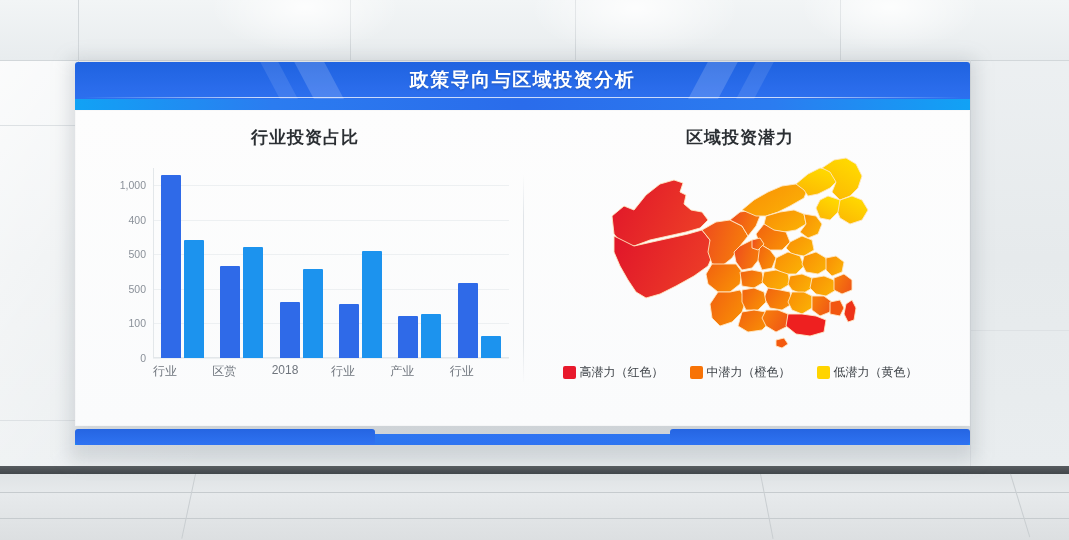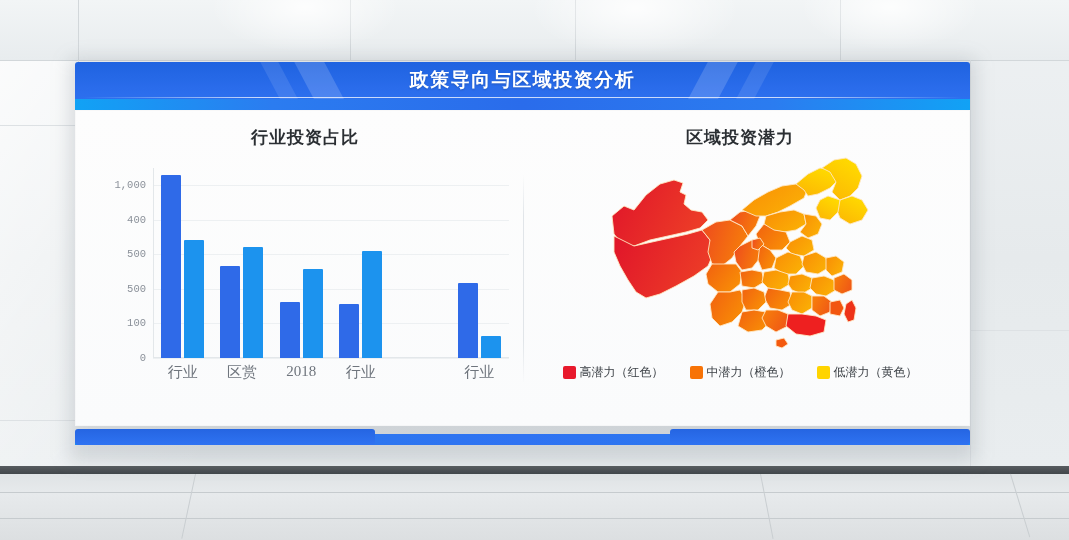--- a/index.html
+++ b/index.html
@@ -115,30 +115,30 @@
   #chart-title{left:20px;top:16px;width:420px;}
   #map-title{left:455px;top:16px;width:420px;}
 
   #chart{position:absolute;left:22px;top:52px;width:420px;height:222px;}
   .plot{position:absolute;left:56px;top:6px;right:8px;bottom:26px;}
   .gridline{position:absolute;left:0;right:0;height:1px;background:#edf0f2;}
   .axisline{position:absolute;background:#e3e7ea;}
   .ytick{
     position:absolute;right:calc(100% + 7px);transform:translateY(-50%);
     font-size:10.5px;color:#8a9099;white-space:nowrap;
-    font-family:Liberation Mono, monospace;
+    font-family:Liberation Sans, sans-serif;
     margin-left:27px;
   }
   .group{position:absolute;bottom:0;display:flex;align-items:flex-end;justify-content:center;gap:3px;height:100%;}
   .bar{width:20px;border-radius:1px 1px 0 0;}
   .bar.a{background:linear-gradient(180deg,#2f7af0 0%,#2f6ae8 50%,#2f6ae8 100%);}
   .bar.b{background:linear-gradient(180deg,#20a3f6 0%,#1c93ee 55%,#1c93ee 100%);}
   .xlab{
-    position:absolute;top:calc(100% + 5px);left:0;right:0;text-align:center;
-    font-size:15px;color:#6f757d;white-space:nowrap;font-family:Liberation Serif, serif;
+    position:absolute;top:calc(100% + 5px);left:0;right:0;text-align:left;
+    font-size:12px;color:#6f757d;white-space:nowrap;
   }
 
   
   #map-wrap{position:absolute;left:455px;top:44px;width:420px;height:200px;}
   #map-svg{position:absolute;left:50%;top:0;transform:translateX(-50%);}
 
   #legend{
     position:absolute;left:455px;top:250px;width:420px;height:24px;
     display:flex;align-items:center;justify-content:center;gap:26px;
   }
@@ -227,20 +227,25 @@
           <div class="group" style="left: 33.3333%; width: 16.6667%;">
             <div class="bar a" style="height: 29.5455%; background: rgb(47, 106, 232);"></div>
             <div class="bar b" style="height: 46.8182%; background: rgb(28, 147, 238);"></div>
             <div class="xlab">2018</div>
           </div>
           <div class="group" style="left: 50%; width: 16.6667%;">
             <div class="bar a" style="height: 28.6364%; background: rgb(47, 106, 232);"></div>
             <div class="bar b" style="height: 56.3636%; background: rgb(28, 147, 238);"></div>
             <div class="xlab">行业</div>
           </div>
+          <div class="group" style="left: 66.6667%; width: 16.6667%;">
+            <div class="bar a" style="height: 22.2727%; background: rgb(47, 106, 232);"></div>
+            <div class="bar b" style="height: 23.1818%; background: rgb(28, 147, 238);"></div>
+            <div class="xlab">产业</div>
+          </div>
           <div class="group" style="left: 83.3333%; width: 16.6667%;">
             <div class="bar a" style="height: 39.5455%; background: rgb(47, 106, 232);"></div>
             <div class="bar b" style="height: 11.8182%; background: rgb(28, 147, 238);"></div>
             <div class="xlab">行业</div>
           </div>
         </div>
     </div>
 
     <div id="map-wrap">
       <svg id="map-svg" width="300" height="196" viewBox="0 0 300 196">

